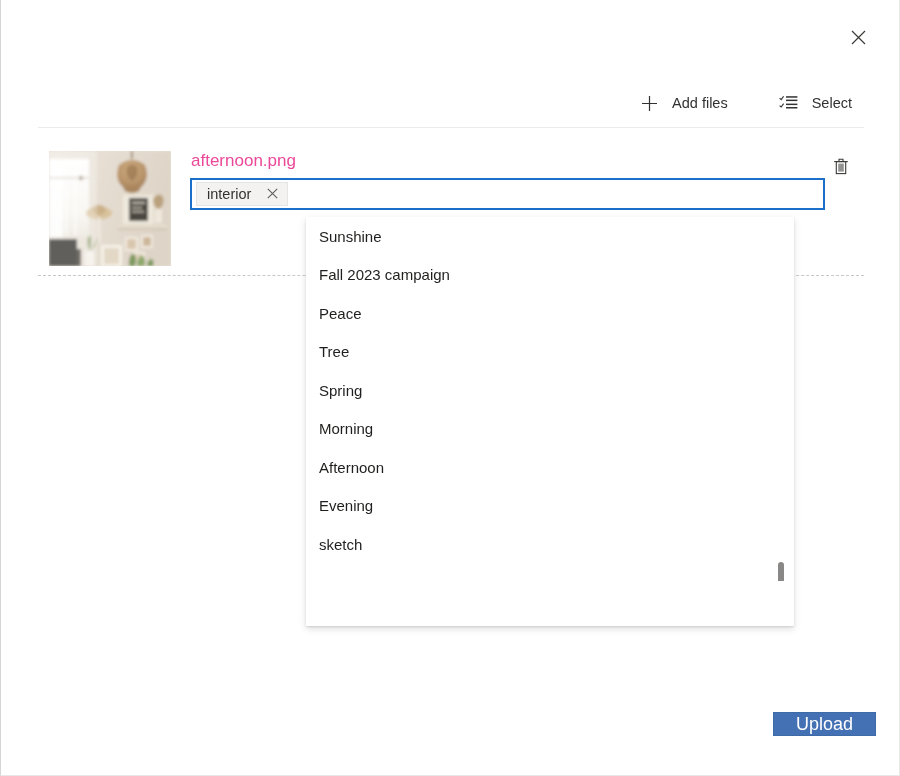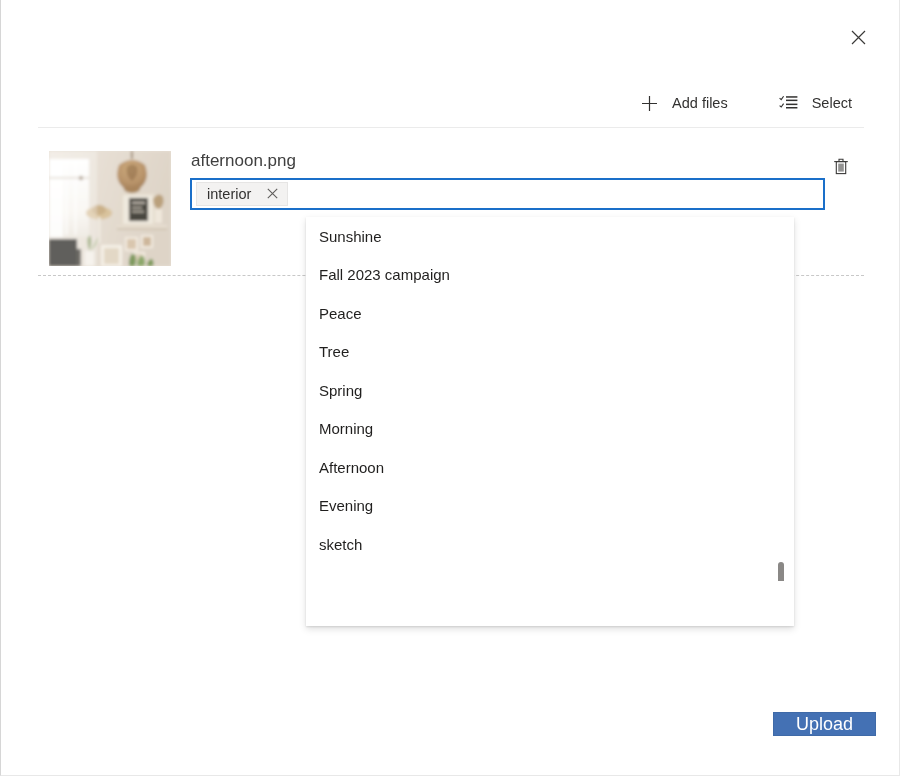--- a/index.html
+++ b/index.html
@@ -114,21 +114,21 @@
     background: #e9e2d8;
   }
   #file-thumbnail svg { display: block; width: 122px; height: 115px; }
 
   #file-name {
     position: absolute;
     left: 153px;
     top: 10px;
     font-size: 17px;
     line-height: 22px;
-    color: #404040;
+    color: #ec4899;
     font-weight: 400;
   }
 
   
   #tag-input-wrapper {
     position: absolute;
     left: 152px;
     top: 38px;
     width: 635px;
     height: 32px;

